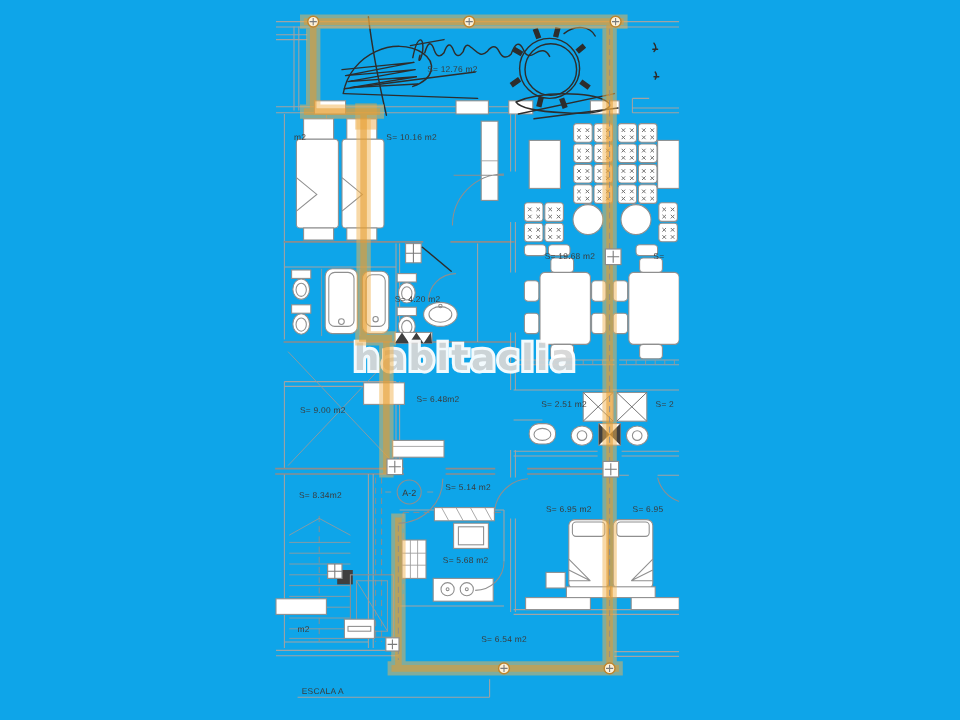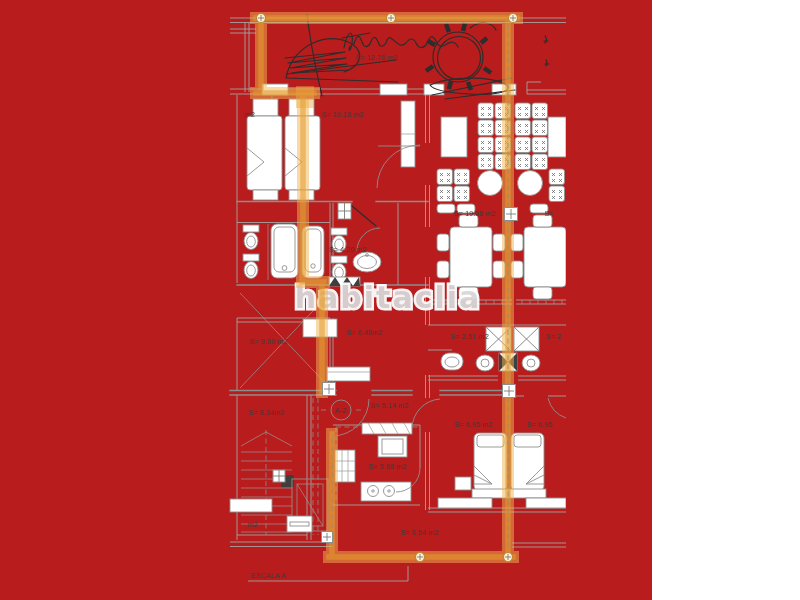--- a/index.html
+++ b/index.html
@@ -1,16 +1,16 @@
 <!DOCTYPE html>
 <html><head>
 <meta charset="utf-8">
 <style>
   html,body{margin:0;padding:0;background:#ffffff;}
-  .plan-wrap{position:relative;width:652px;height:600px;background:#b91c1c;overflow:hidden;}
+  .plan-wrap{position:relative;width:800px;height:600px;background:#0ea5e9;overflow:hidden;}
   svg{display:block;}
   .w  {stroke:#8d8d8d;stroke-width:1.4;fill:none;stroke-linecap:square;}
   .w2 {stroke:#a3a3a3;stroke-width:0.9;fill:none;}
   .f  {stroke:#8f8f8f;stroke-width:0.9;fill:#ffffff;}
   .fn {stroke:#8f8f8f;stroke-width:0.9;fill:none;}
   .ft {stroke:#9a9a9a;stroke-width:0.7;fill:none;}
   .dk {fill:#3f3f3f;stroke:none;}
   .dash{stroke:#8d8d8d;stroke-width:0.8;fill:none;stroke-dasharray:5 3.5;}
   .xm {stroke:#6d6d6d;stroke-width:0.8;fill:none;}
   .hand{stroke:#2d2d2d;stroke-width:1.2;fill:none;stroke-linecap:round;stroke-linejoin:round;}

